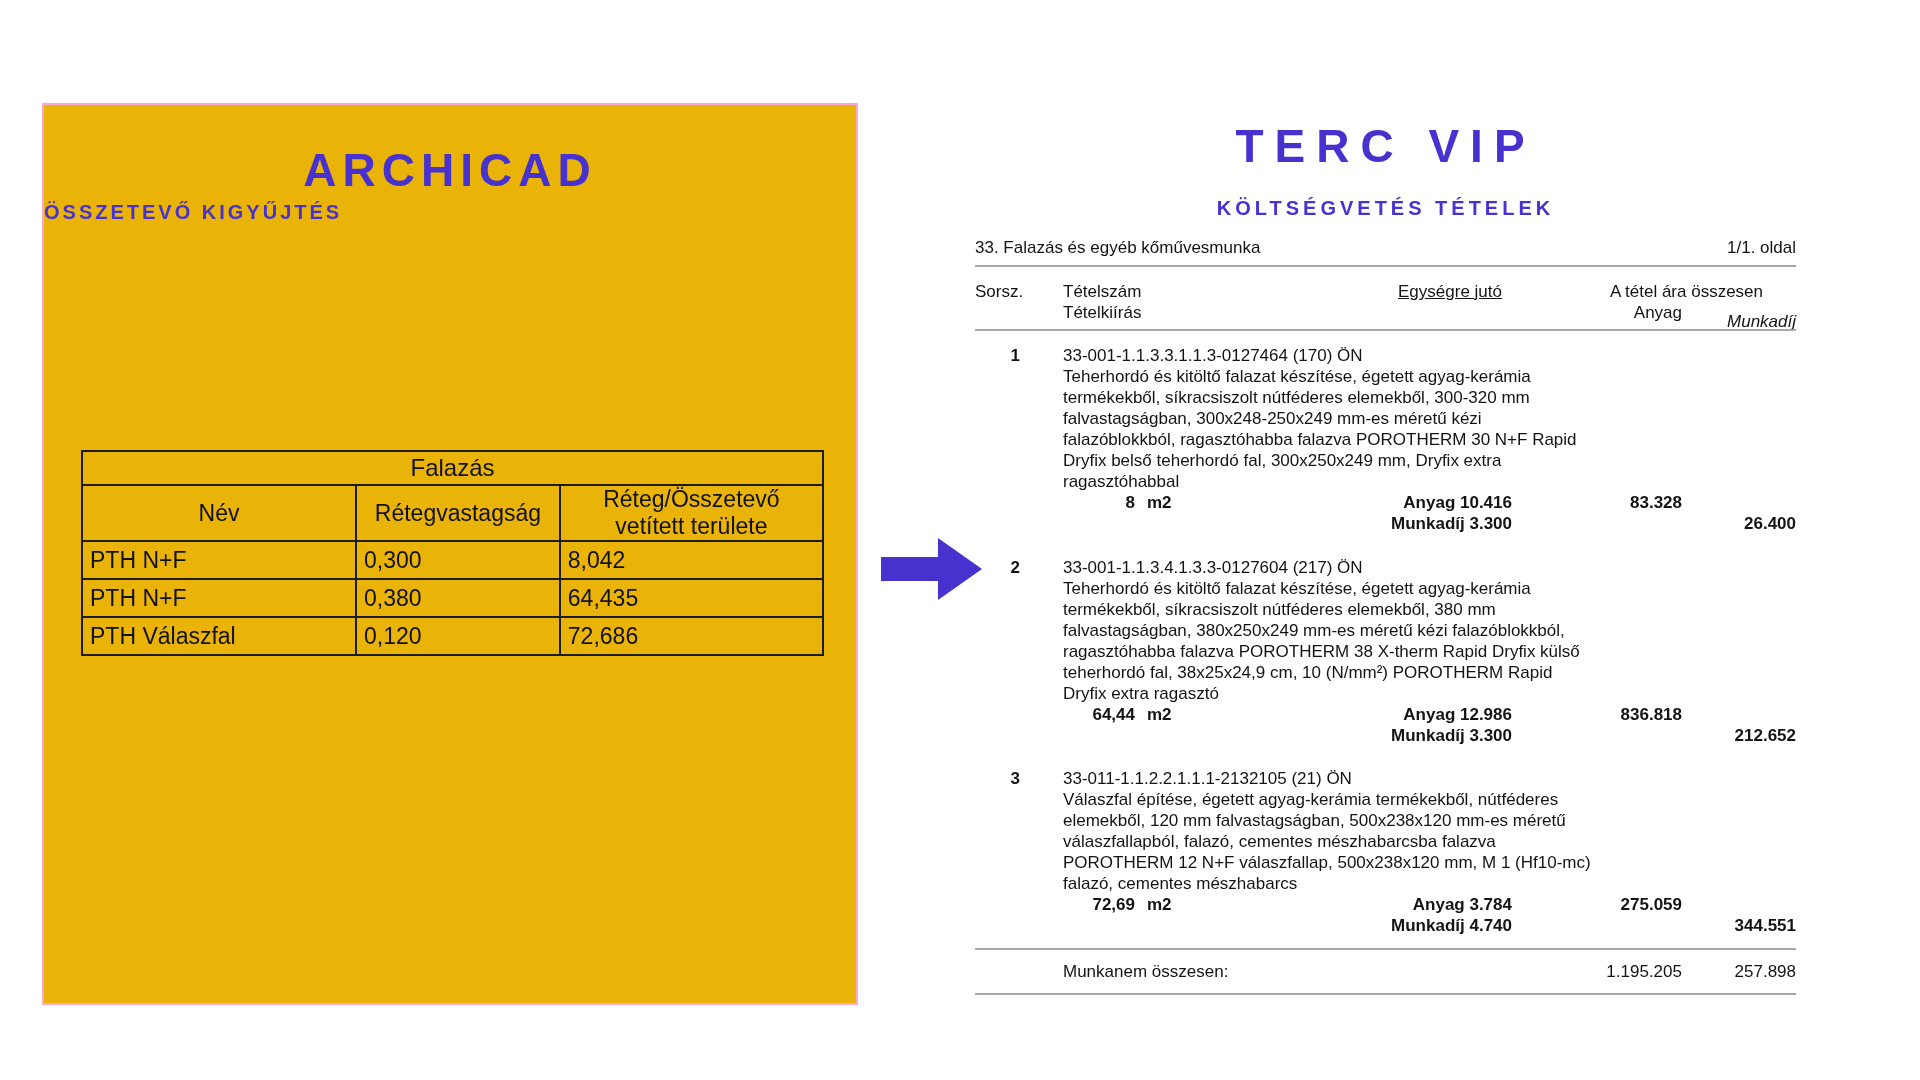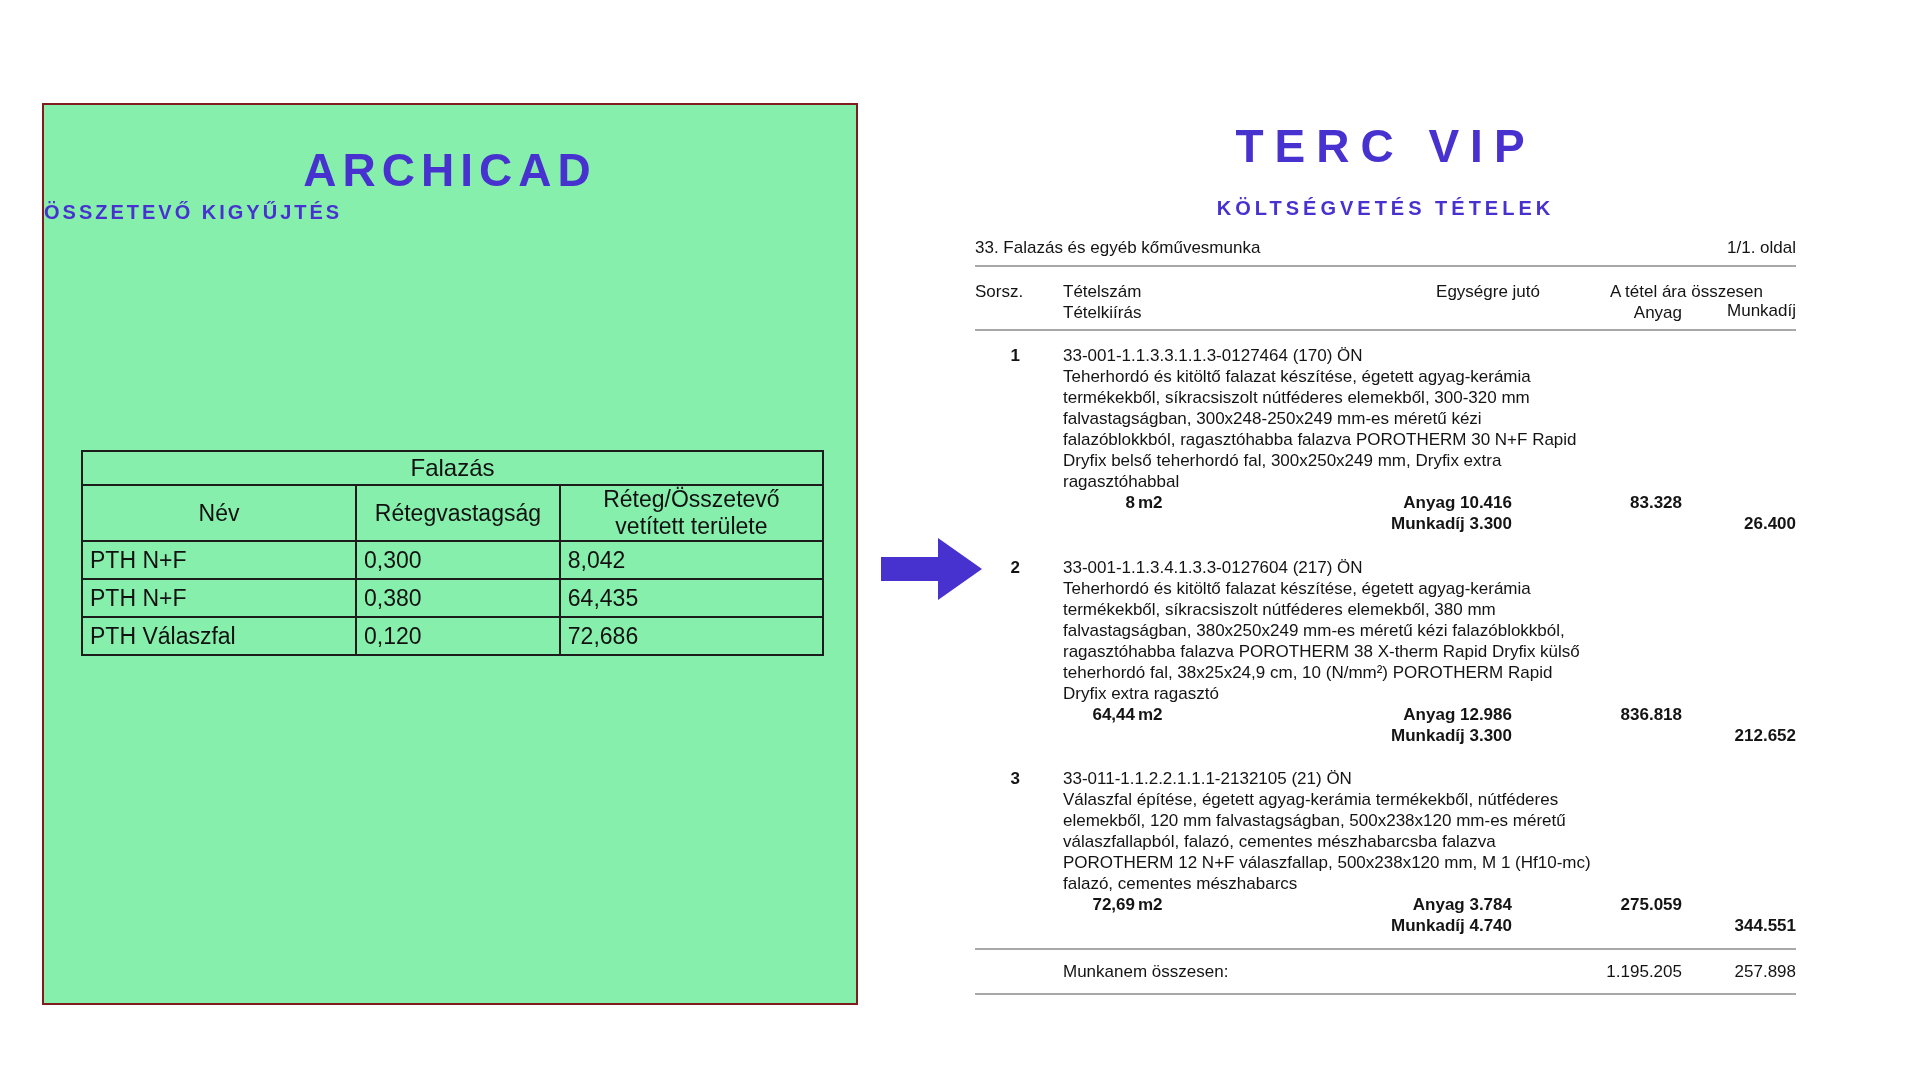--- a/index.html
+++ b/index.html
@@ -2,21 +2,21 @@
 <html><head>
 <meta charset="utf-8">
 <style>
   * { margin:0; padding:0; box-sizing:border-box; }
   html,body { width:1920px; height:1080px; background:#ffffff;
               font-family:"Liberation Sans", sans-serif; color:#1a1a1a; }
   #stage { position:relative; width:1920px; height:1080px; background:#fff; overflow:hidden; }
 
   
   .abox { position:absolute; left:42px; top:103px; width:816px; height:902px;
-          border:2px solid #7f1d1d; background:#86efac; }
+          border:2px solid #f9a8d4; background:#eab308; }
   .a-logo { position:absolute; top:38px; left:0; right:0; text-align:center;
             font-size:46px; font-weight:bold; letter-spacing:6px; color:#4732d0; }
   .a-sub  { position:absolute; top:96px; left:0; right:0; text-align:left;
             font-size:20px; font-weight:bold; letter-spacing:3px; color:#4732d0; }
   .atable { position:absolute; left:37px; top:345px; width:743px;
             border-collapse:collapse; font-size:23px; color:#111;border-radius:26px; }
   .atable td, .atable th { border:2px solid #1c1c1c; font-weight:normal; }
   .atable .t-title td { height:34px; text-align:center; font-size:24px; }
   .atable .t-head td  { height:56px; text-align:center; vertical-align:middle; white-space:pre-line; }
   .atable .t-row td   { height:38px; text-align:left; padding-left:7px; }
@@ -33,34 +33,34 @@
   .t-sub  { position:absolute; top:198px; left:0; right:0; text-align:center;
             font-size:20px; font-weight:bold; letter-spacing:4px; color:#4732d0; }
   .sec-row { position:absolute; top:237px; left:0; width:100%;
              display:flex; justify-content:space-between; }
   .rule { position:absolute; left:0; width:100%; border-top:2px solid #a8a8a8; }
   .r1 { top:265px; } .r2 { top:329px; } .r3 { top:948px; } .r4 { top:993px; }
   .cols { position:absolute; top:281px; left:0; width:100%; height:42px; }
   .c-sorsz { position:absolute; left:0; top:0; }
   .c-tsz   { position:absolute; left:88px; top:0; }
   .c-tki   { position:absolute; left:88px; top:21px; }
-  .c-egy   { position:absolute; left:385px; top:0; width:180px; text-align:right; }
+  .c-egy   { position:absolute; left:385px; top:0; width:180px; text-align:center;text-decoration:underline; }
   .c-ara   { position:absolute; right:33px; top:0; }
   .c-any   { position:absolute; right:114px; top:21px; }
-  .c-mun   { position:absolute; right:0; top:19px; }
+  .c-mun   { position:absolute; right:0; top:30px;font-style:italic; }
 
   .item { position:absolute; left:0; width:100%; }
   .i1 { top:345px; } .i2 { top:557px; } .i3 { top:768px; }
   .item .num  { position:absolute; left:0; top:0; width:45px; text-align:right; font-weight:bold; }
   .item .body { margin-left:88px; width:575px; }
   .code { font-weight:normal; }
   .desc { white-space:pre-line; }
   .mrow { position:relative; width:733px; height:21px; }
   .qty  { display:inline-block; width:72px; text-align:right; font-weight:bold; }
-  .unit { display:inline-block; margin-left:3px; font-weight:bold; }
+  .unit { display:inline-block; margin-left:12px; font-weight:bold; }
   .up { position:absolute; right:284px; top:0; font-weight:bold; }
   .ta { position:absolute; right:114px; top:0; font-weight:bold; }
   .tm { position:absolute; right:0;    top:0; font-weight:bold; }
 
   .foot { position:absolute; top:961px; left:0; width:100%; height:21px; }
   .f-label { position:absolute; left:88px; top:0; }
   .f-any   { position:absolute; right:114px; top:0; }
   .f-mun   { position:absolute; right:0; top:0; }
 </style>
 </head>

